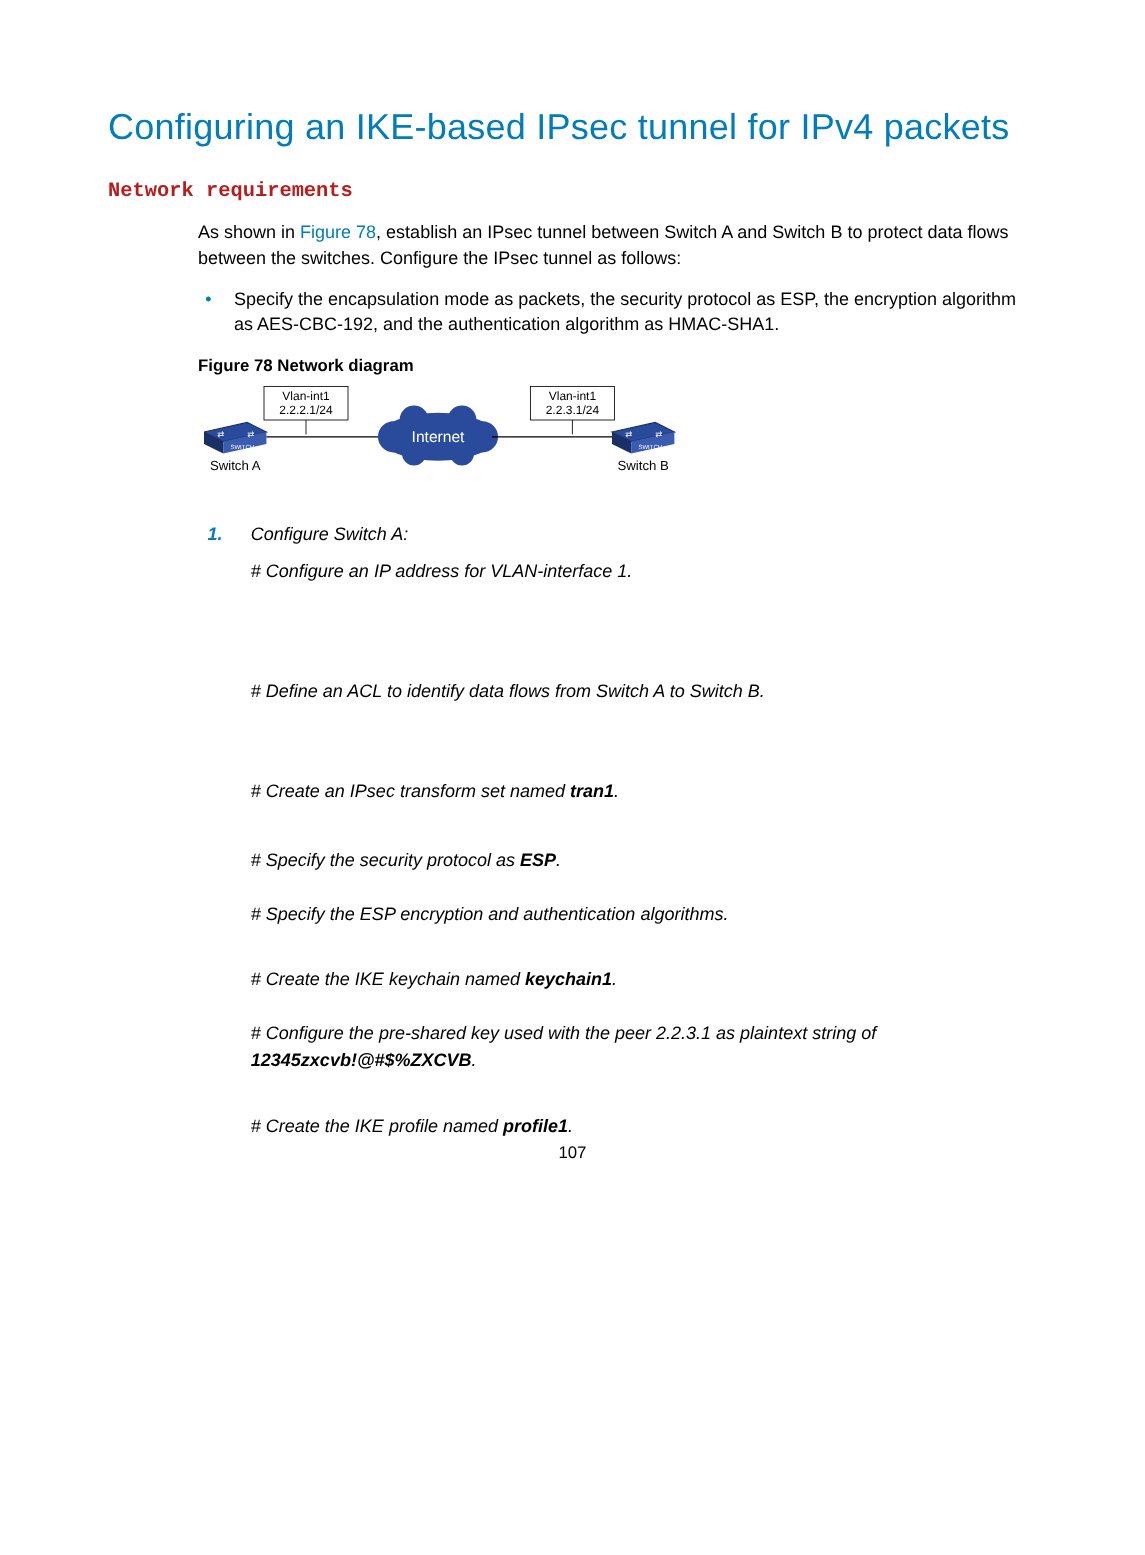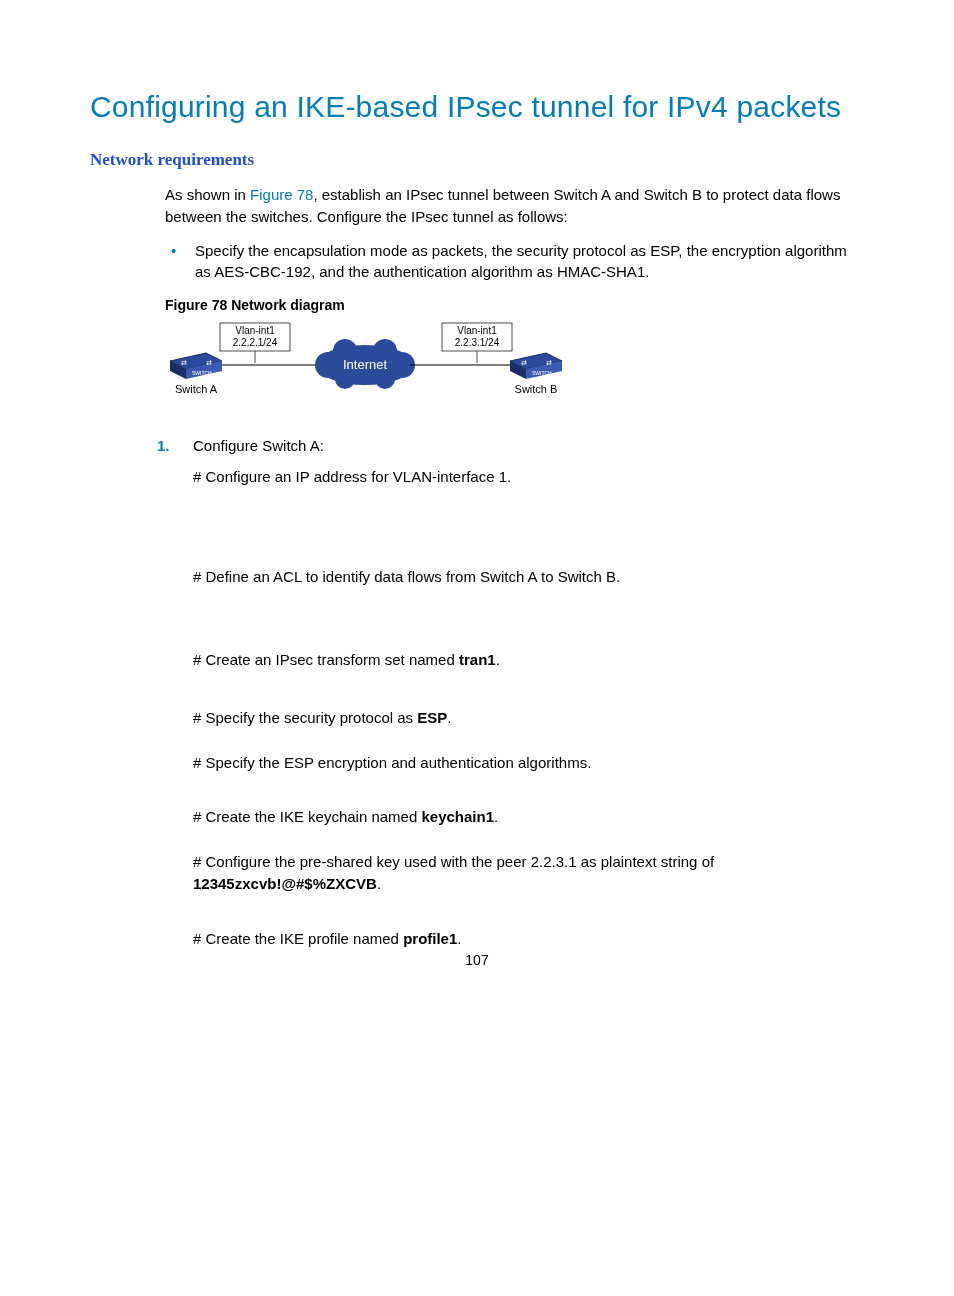--- a/index.html
+++ b/index.html
@@ -18,24 +18,24 @@
   }
   h1.title {
     font-family: Arial, Helvetica, sans-serif;
     font-weight: 300;
     font-size: 30px;
     color: #007dba;
     margin: 0 0 26px 0;
     letter-spacing: 0.2px;
   }
   h2.section {
-    font-family: Liberation Serif, serif;
+    font-family: Liberation Mono, monospace;
     font-weight: 600;
     font-size: 17px;
-    color: #1d4ed8;
+    color: #b91c1c;
     margin: 0 0 14px 0;
   }
   .body-text {
     font-size: 15px;
     line-height: 1.45;
     margin: 0 0 12px 0;
     padding-left: 75px;
   }
   .link {
     color: #007dba;
@@ -67,23 +67,24 @@
     color: #000000;
     margin: 0 0 8px 0;
     padding-left: 75px;
   }
   .diagram {
     padding-left: 80px;
     margin-bottom: 30px;
   }
   ol.procedure {
     list-style: none;
-    margin: 0;
+    margin: 16px;
     padding: 0 0 0 55px;
     counter-reset: step;
+    font-style: italic;
   }
   ol.procedure > li {
     position: relative;
     font-size: 15px;
     line-height: 1.5;
     padding-left: 48px;
     margin-bottom: 10px;
   }
   ol.procedure > li::before {
     counter-increment: step;

